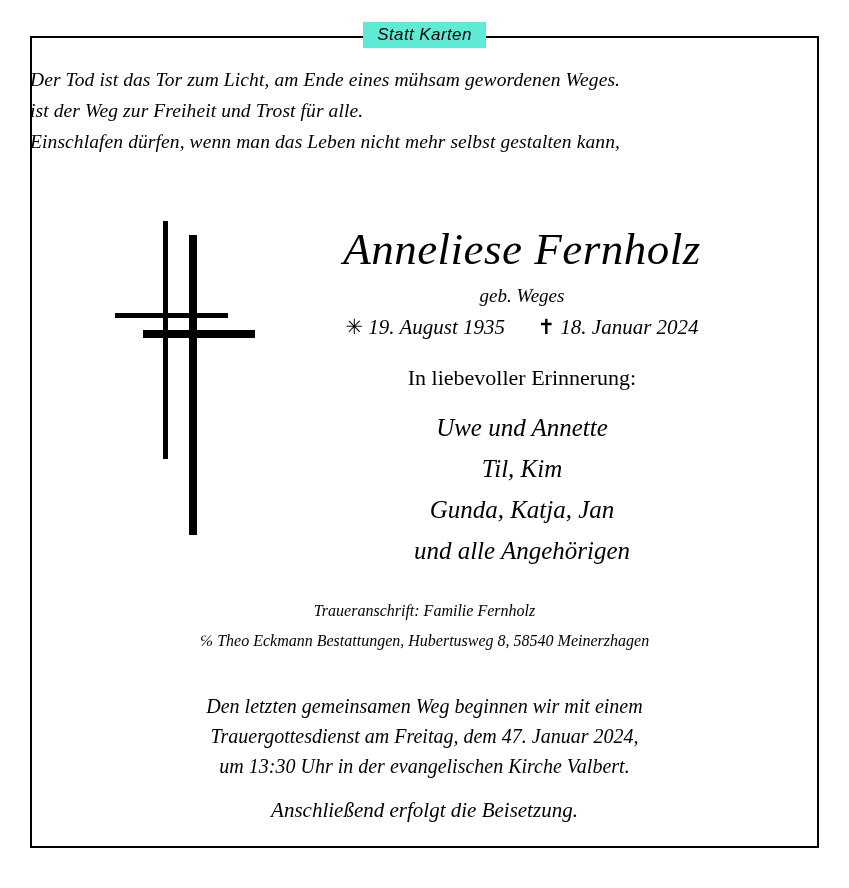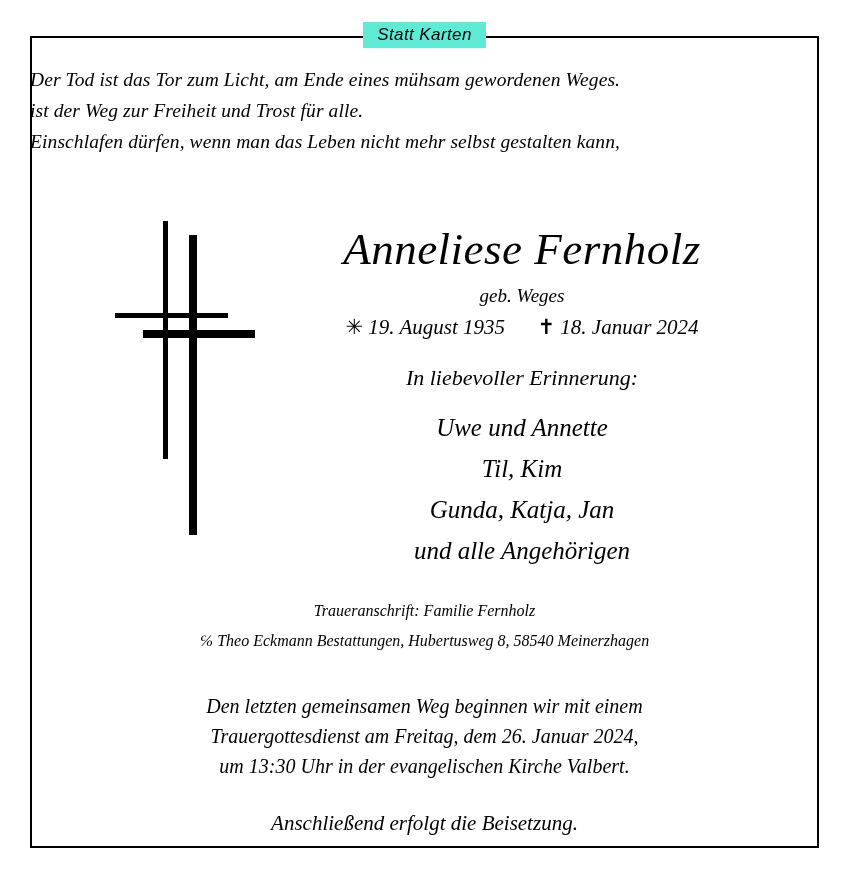--- a/index.html
+++ b/index.html
@@ -154,21 +154,20 @@
   .dates .gap { display: inline-block; width: 22px; }
 
   .memorial {
     position: absolute;
     left: 195px;
     top: 325px;
     width: 594px;
     text-align: center;
   }
   .memorial .lead {
-    font-style: italic;
     font-size: 22px;
     line-height: 34px;
     margin-bottom: 12px;
   }
   .memorial .family-line {
     font-style: italic;
     font-size: 25px;
     line-height: 41px;
   }
 
@@ -187,21 +186,21 @@
     position: absolute;
     left: 0;
     top: 655px;
     width: 789px;
     text-align: center;
     font-style: italic;
     font-size: 20px;
     line-height: 30px;
   }
   .service .after {
-    margin-top: 27px;
+    margin-top: 14px;
     font-size: 21px;
   }
 </style>
 </head>
 <body>
 
 <div class="notice">
 
   <div class="frame"></div>
 
@@ -243,19 +242,19 @@
       <div class="family-line">und alle Angehörigen</div>
     </div>
 
     <div class="address">
       <div>Traueranschrift: Familie Fernholz</div>
       <div>℅ Theo Eckmann Bestattungen, Hubertusweg 8, 58540 Meinerzhagen</div>
     </div>
 
     <div class="service">
       <div>Den letzten gemeinsamen Weg beginnen wir mit einem</div>
-      <div>Trauergottesdienst am Freitag, dem 26. Januar 2024,</div>
+      <div>Trauergottesdienst am Freitag, dem 47. Januar 2024,</div>
       <div>um 13:30 Uhr in der evangelischen Kirche Valbert.</div>
       <div class="after">Anschließend erfolgt die Beisetzung.</div>
     </div>
 
   </div>
 </div>
 
 </body></html>

